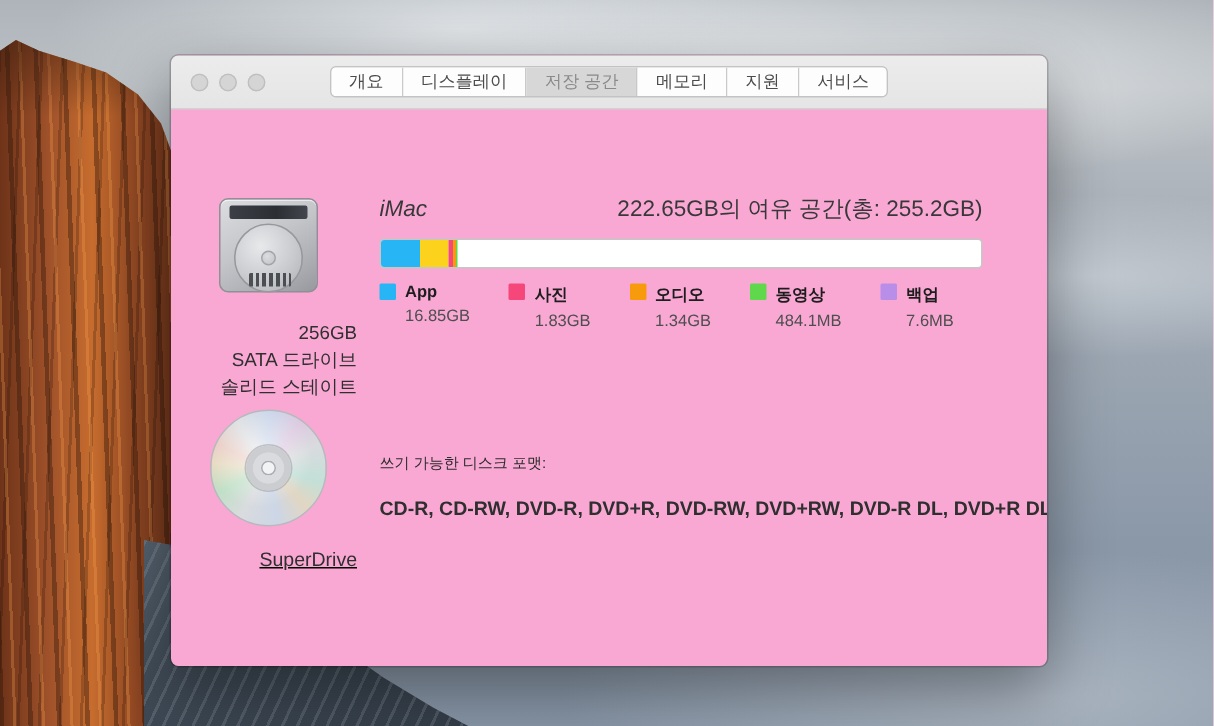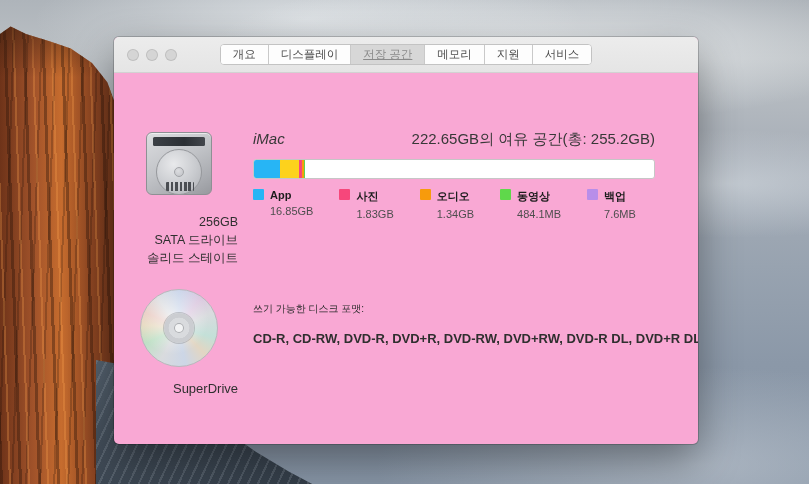--- a/index.html
+++ b/index.html
@@ -60,28 +60,28 @@
     border: 1px solid #c3c3c3; border-radius: 4px; overflow: hidden;
     background: #fff;
   }
   .segctrl .seg {
     display: flex; align-items: center; justify-content: center;
     padding: 0 12px; font-size: 11.5px; color: #4b4b4b;
     border-right: 1px solid #c9c9c9; background: #fdfdfd; cursor: default;
     white-space: nowrap;
   }
   .segctrl .seg:last-child { border-right: none; }
-  .segctrl .seg.selected { background: #d7d7d7; color: #8a8a8a; text-decoration: underline; }
+  .segctrl .seg.selected { background: #d7d7d7; color: #8a8a8a; }
 
   
   .content { position: relative; width: 100%; height: 319px; }
 
   .left-col { position: absolute; left: 6px; width: 118px; text-align: right; }
   .drive-block { top: 56px; }
-  .disc-block { top: 216px; }
+  .disc-block { top: 200px; text-decoration: underline; }
 
   .drive-icon { width: 70px; height: 70px; margin: 0 auto; position: relative; }
   .drive-body {
     position: absolute; left: 2px; top: 3px; width: 66px; height: 63px;
     border-radius: 6px; border: 1px solid #8e9094;
     background: linear-gradient(150deg, #dcdde0 0%, #c3c5c9 45%, #a9abb0 80%, #97999e 100%);
     box-shadow: inset 0 1px 0 rgba(255,255,255,0.6);
   }
   .drive-labelstrip {
     position: absolute; left: 6px; top: 4px; right: 6px; height: 9px;

